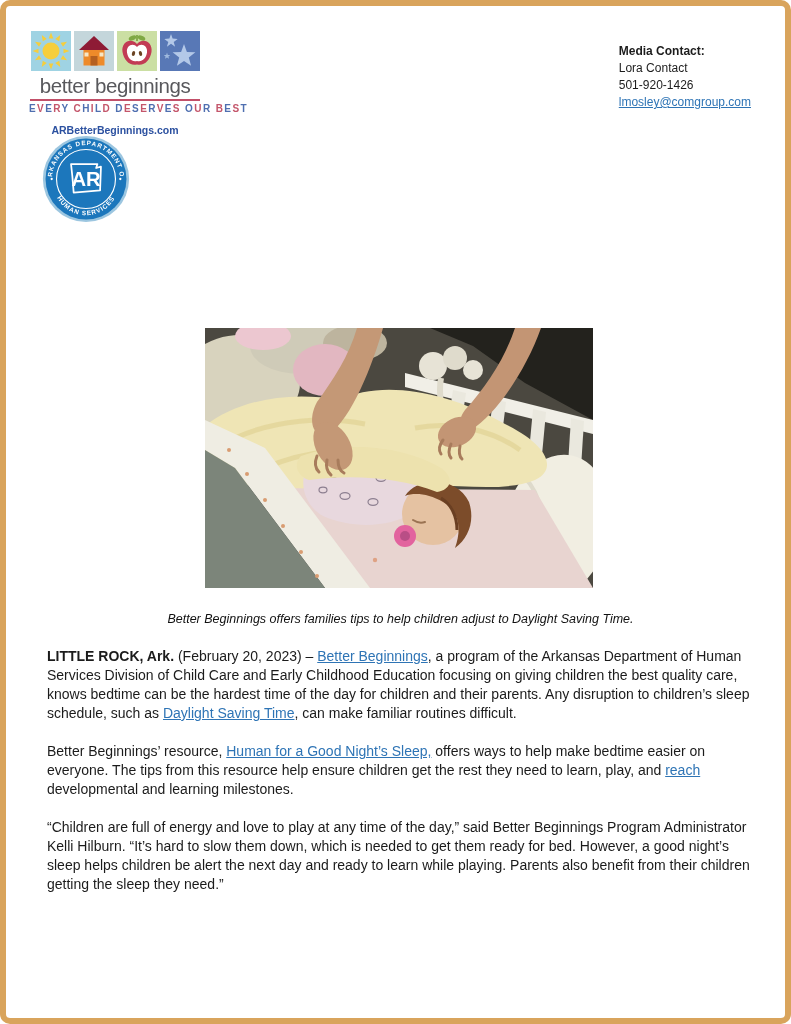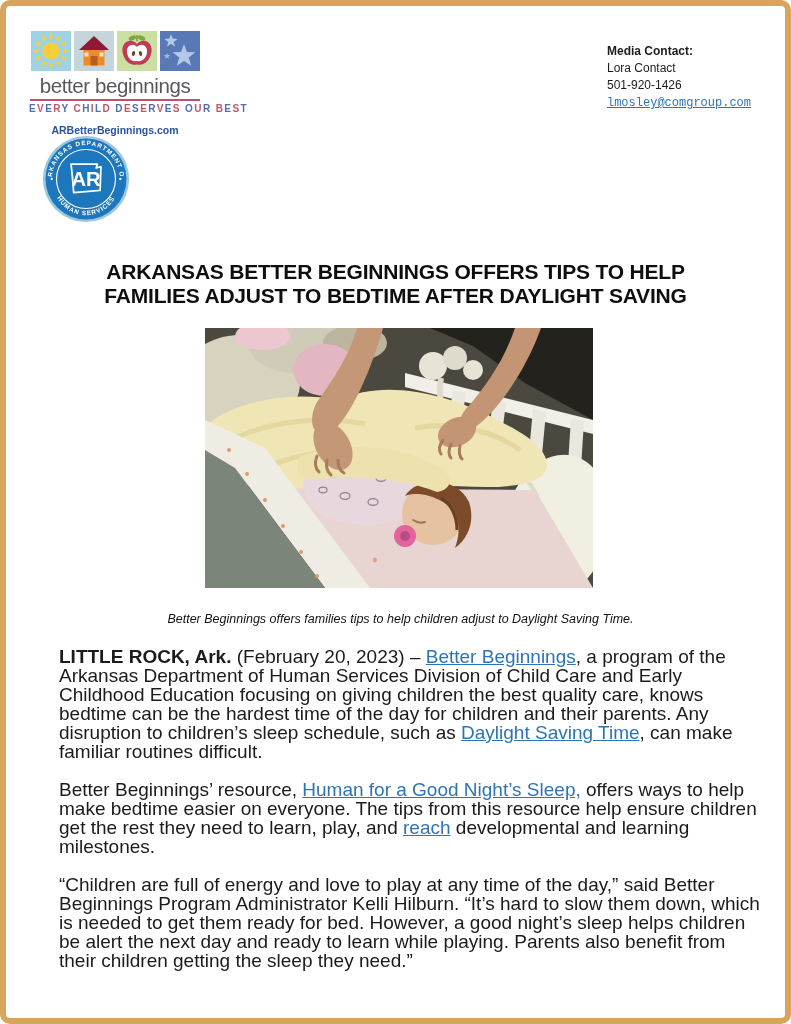--- a/index.html
+++ b/index.html
@@ -22,21 +22,21 @@
   }
   .bb-underline { width:170px; height:1.5px; background:#C25069; margin:1px auto 2px auto; }
   .bb-tagline { font-size:10px; font-weight:bold; letter-spacing:1.4px; white-space:nowrap; }
   .bb-tagline .alt-a { color:#4F6FB0; }
   .bb-tagline .alt-b { color:#C4566B; }
   .bb-website { margin-top:10px; font-size:10.5px; font-weight:bold; color:#2C51A0; text-decoration:none; display:block; }
 
   
   .media-contact { position:absolute; right:34px; top:37px; font-size:12px; line-height:17px; color:#1C1C1C; }
   .media-contact .label { font-weight:bold; }
-  .media-contact a { color:#2E74B5; text-decoration:underline;font-family:Liberation Mono, monospace; }
+  .media-contact a { color:#2E74B5; text-decoration:underline; }
 
   
   .seal { position:absolute; left:36px; top:129px; width:88px; height:88px; }
 
   
   h1.headline {
     position:absolute; top:254px; left:0; right:0;
     margin:0 auto; max-width:620px;
     font-size:21px; line-height:24px; font-weight:bold;
     text-align:center; color:#0E0E10; letter-spacing:-0.2px;
@@ -45,21 +45,21 @@
   
   figure.photo { position:absolute; left:199px; top:322px; width:388px; height:260px; }
   figure.photo svg { width:100%; height:100%; display:block; }
 
   .photo-caption {
     position:absolute; top:606px; left:10px; right:0;
     text-align:center; font-style:italic; font-size:12.5px; color:#111;
   }
 
   
-  .body-copy { position:absolute; left:41px; top:641px; width:703px; font-size:19px; line-height:19px; color:#1B1B1B;margin-left:12px; }
+  .body-copy { position:absolute; left:41px; top:641px; width:703px; font-size:14px; line-height:19px; color:#1B1B1B; }
   .body-copy p { margin:0 0 19px 0; }
   .body-copy .bold { font-weight:bold; }
   .body-copy a.body-link { color:#2E74B5; text-decoration:underline; }
 </style>
 </head>
 <body>
 
 <div class="page">
 
   <div class="bb-logo">
@@ -135,21 +135,20 @@
     </text>
     <text font-family="Liberation Sans, sans-serif" font-size="7.2" font-weight="bold" fill="#FFFFFF" letter-spacing="1.1">
       <textPath href="#sealArcBot" startOffset="50%" text-anchor="middle">HUMAN SERVICES</textPath>
     </text>
     <circle cx="11" cy="50" r="1.3" fill="#FFFFFF"></circle>
     <circle cx="89" cy="50" r="1.3" fill="#FFFFFF"></circle>
     <path d="M33,33 L63,33 L61.5,37.5 L67,36 L66,63 L36,65.5 L34.5,47 Z" fill="none" stroke="#FFFFFF" stroke-width="2" stroke-linejoin="round"></path>
     <text x="50" y="58" text-anchor="middle" font-family="Liberation Sans, sans-serif" font-size="23" font-weight="bold" fill="#FFFFFF">AR</text>
   </svg>
 
-  <h1 class="headline">ARKANSAS BETTER BEGINNINGS OFFERS TIPS TO HELP FAMILIES ADJUST TO BEDTIME AFTER DAYLIGHT SAVING</h1>
 
   <figure class="photo">
     <svg viewBox="0 0 388 260" preserveAspectRatio="none">
       <rect width="388" height="260" fill="#4B4840"></rect>
       <g>
         <ellipse cx="35" cy="55" rx="60" ry="48" fill="#D8D3BE"></ellipse>
         <ellipse cx="95" cy="18" rx="50" ry="28" fill="#CFCBB8"></ellipse>
         <ellipse cx="150" cy="15" rx="32" ry="18" fill="#BDB49E"></ellipse>
         <ellipse cx="120" cy="42" rx="32" ry="26" fill="#E2B7C1"></ellipse>
         <ellipse cx="58" cy="8" rx="28" ry="14" fill="#ECC7D0"></ellipse>

